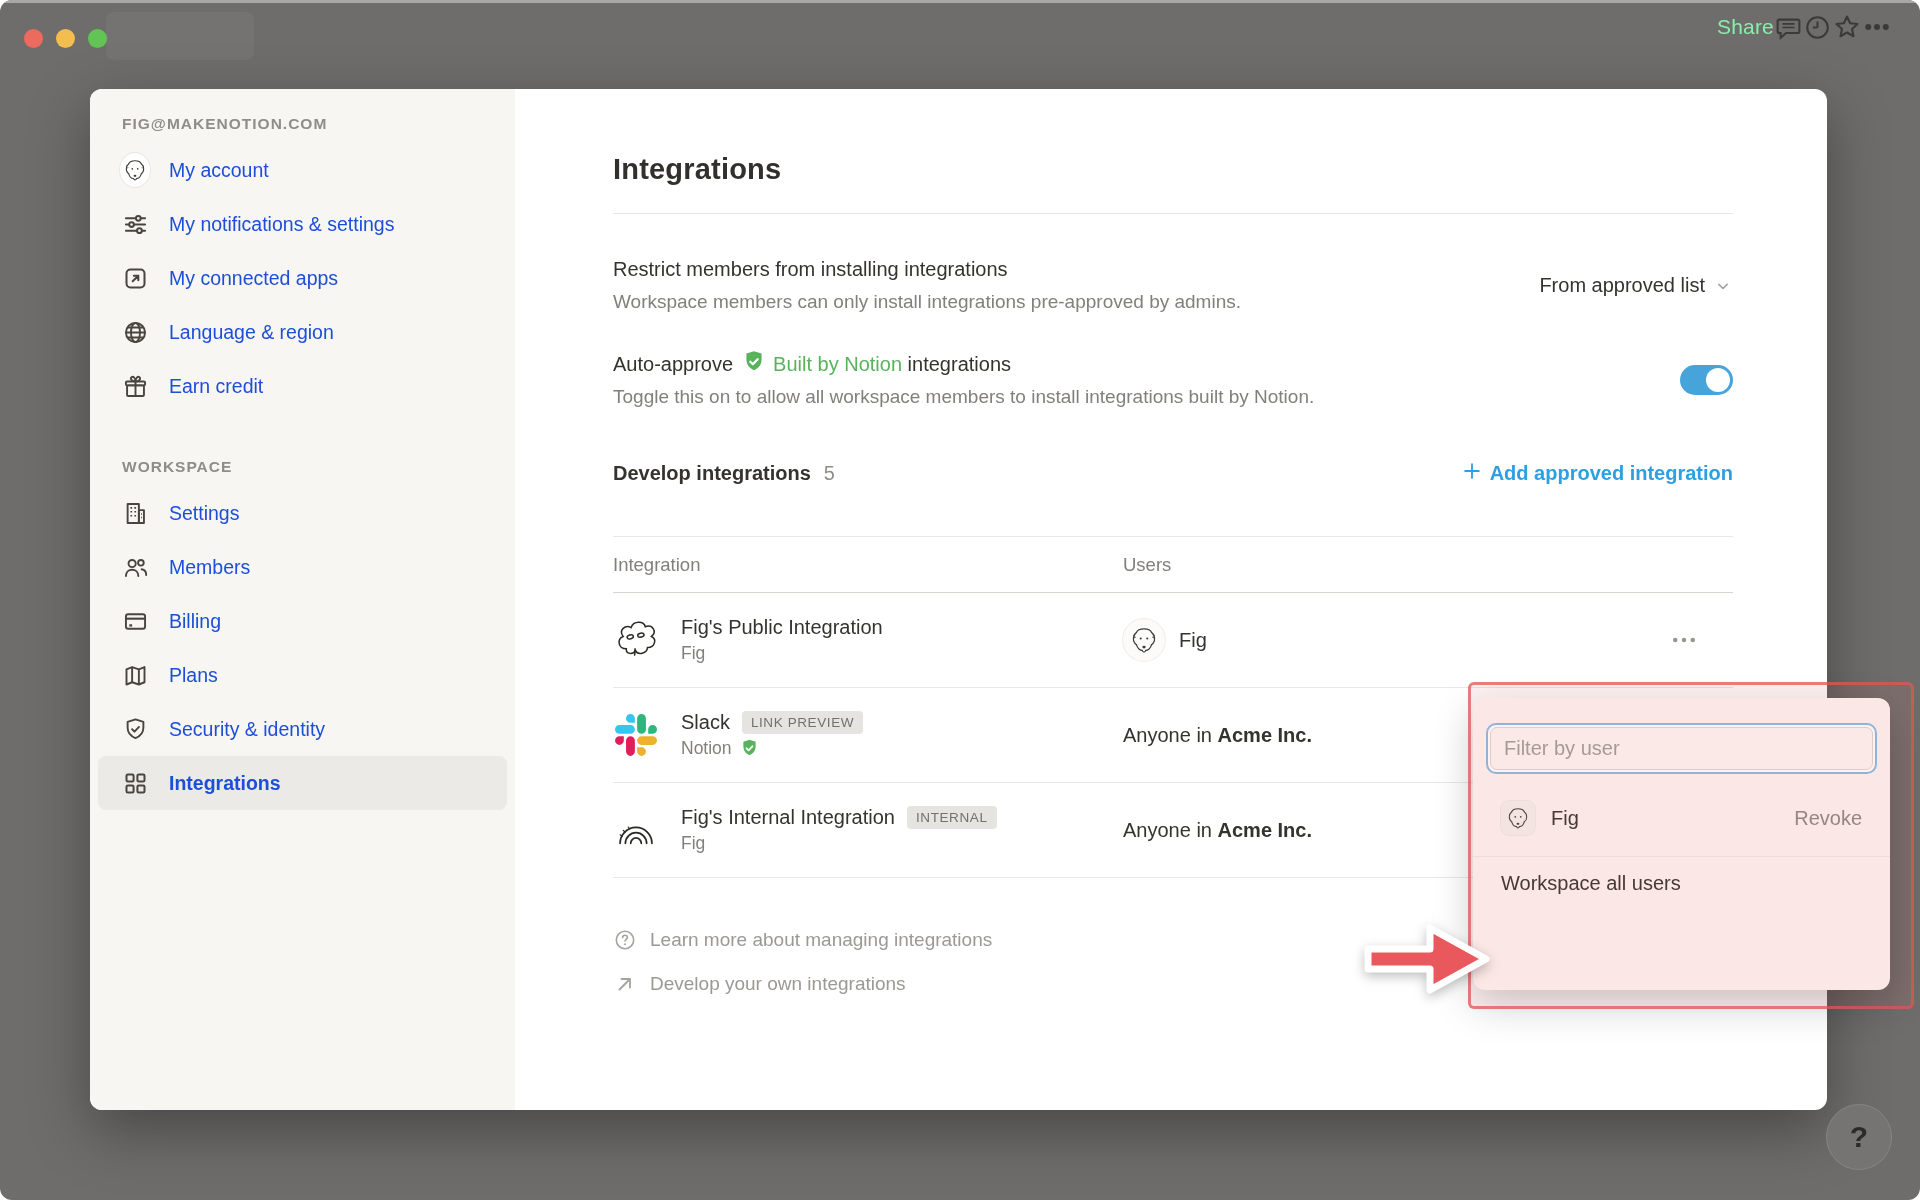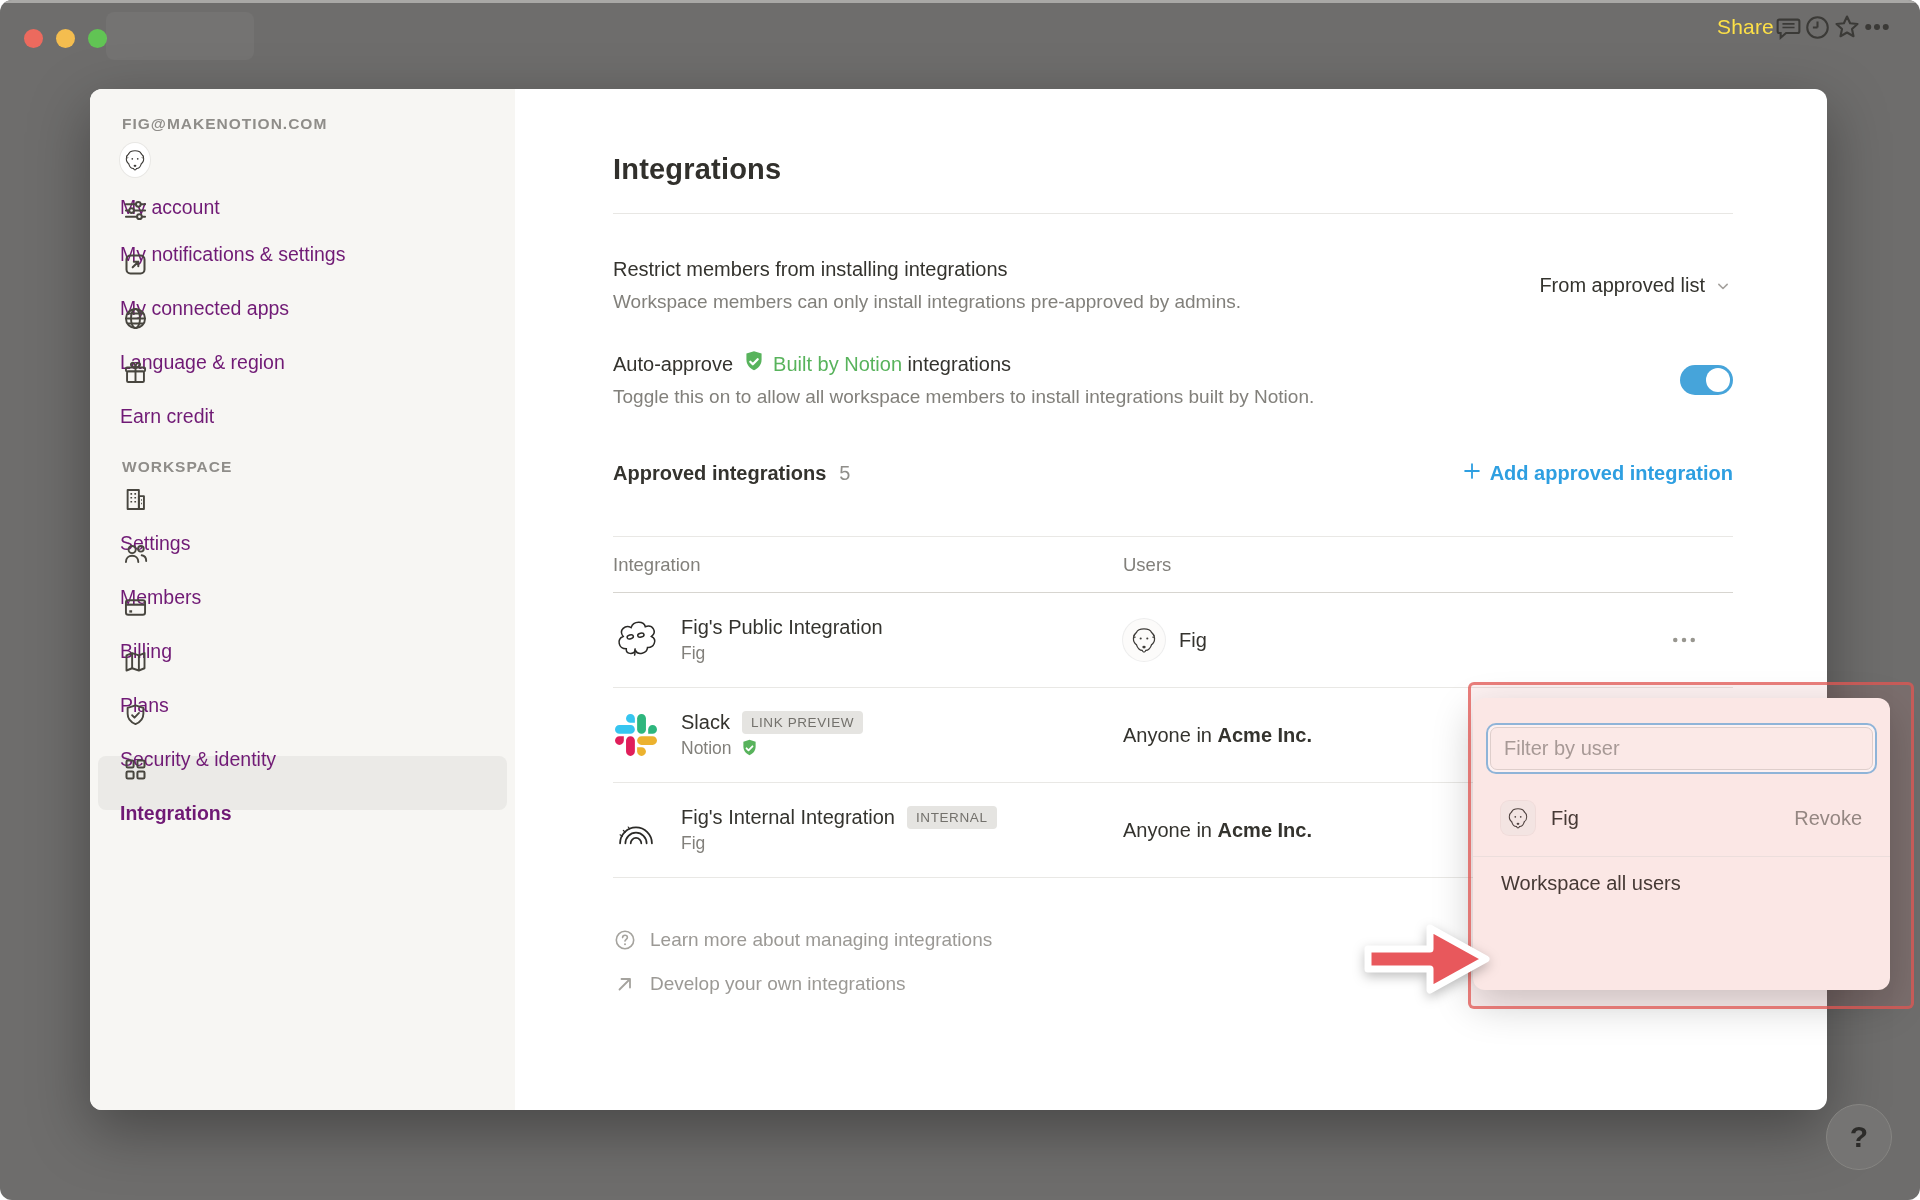--- a/index.html
+++ b/index.html
@@ -9,37 +9,37 @@
     border-radius:12px; overflow:hidden;
   }
   .top-edge { position:absolute; top:0; left:0; right:0; height:3px; background:#a9a8a6; }
   
   .traffic { position:absolute; top:29px; left:24px; display:flex; gap:13px; }
   .traffic span { width:19px; height:19px; border-radius:50%; display:block; }
   .tl-red { background:#ec6a5e; }
   .tl-yellow { background:#f4bd4f; }
   .tl-green { background:#61c454; }
   .tab-ghost { position:absolute; left:106px; top:12px; width:148px; height:48px; background:rgba(255,255,255,0.045); border-radius:8px; }
-  .topbar-right { position:absolute; top:12px; right:28px; display:flex; align-items:center; color:#fde047;text-align:center; }
+  .topbar-right { position:absolute; top:12px; right:28px; display:flex; align-items:center; color:#86efac;text-align:center; }
   .share { font-size:21px; letter-spacing:.2px; }
   .tb-icon { display:flex; align-items:center; }
   .tb-icon svg { stroke:#3b3a37; }
   
   .modal {
     position:absolute; left:90px; top:89px; width:1737px; height:1021px;
     background:#ffffff; border-radius:12px; box-shadow:0 20px 60px rgba(0,0,0,.35);
     display:flex; overflow:hidden; z-index:10;
   }
   
   .sidebar { width:425px; background:#f7f6f3; flex:0 0 auto; padding-top:26px; }
   .side-header { font-size:15.5px; font-weight:600; letter-spacing:1px; color:#8f8d89; margin:0 0 10px 32px; }
   .ws-gap { margin-top:45px; }
   .side-item {
-    display:flex; align-items:flex-start; height:54px; margin:0 8px; padding-left:22px;
-    gap:19px; border-radius:8px; color:#701a75; font-size:19.5px; cursor:pointer;flex-direction:column;
+    display:flex; align-items:center; height:54px; margin:0 8px; padding-left:22px;
+    gap:19px; border-radius:8px; color:#1d4ed8; font-size:19.5px; cursor:pointer;
   }
   .side-item .s-ico { width:30px; display:flex; justify-content:center; align-items:center; color:#48463f; flex:0 0 auto; }
   .side-item.selected { background:#ebeae7; font-weight:700; }
   .avatar-circle { width:34px; height:34px; border-radius:50%; background:#ffffff; box-shadow:0 0 0 1px rgba(0,0,0,.06); display:flex; align-items:center; justify-content:center; overflow:hidden; }
   
   .content { flex:1; padding:64px 94px 0 98px; min-width:0; }
   .page-title { font-size:29px; font-weight:700; color:#31302c; letter-spacing:.2px; }
   .rule { height:1px; background:#e8e7e4; margin-top:27px; }
   .setting-row { display:flex; align-items:center; justify-content:space-between; }
   .setting-row.first { margin-top:41px; }
@@ -329,21 +329,21 @@
           </div>
           <div class="set-desc">Toggle this on to allow all workspace members to install integrations built by Notion.</div>
         </div>
         <div class="toggle">
           <span class="knob"></span>
         </div>
       </div>
 
       <div class="approved-head">
         <div class="appr-left">
-          <span class="appr-title">Approved integrations</span>
+          <span class="appr-title">Develop integrations</span>
           <span class="appr-count">5</span>
         </div>
         <div class="add-link">
           <span>
             <svg width="22" height="22" viewBox="0 0 24 24" fill="none" stroke="#2e9fe1" stroke-width="2" stroke-linecap="round">
                 <path d="M12 4.5 v15 M4.5 12 h15"></path>
               </svg>
           </span>
           <span>Add approved integration</span>
         </div>

